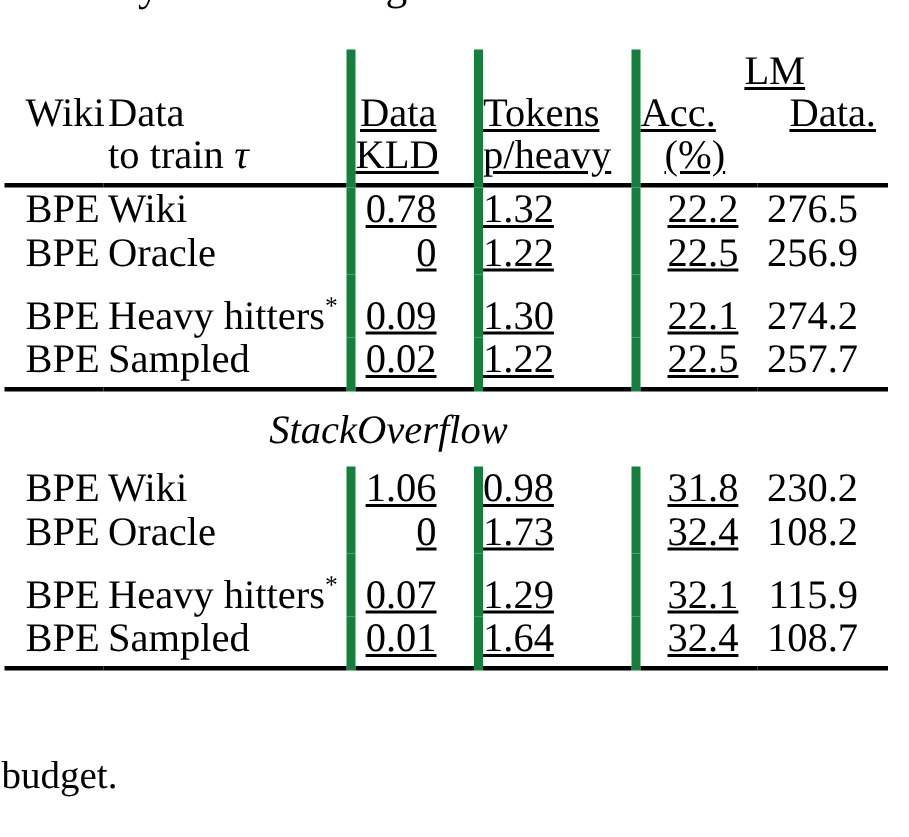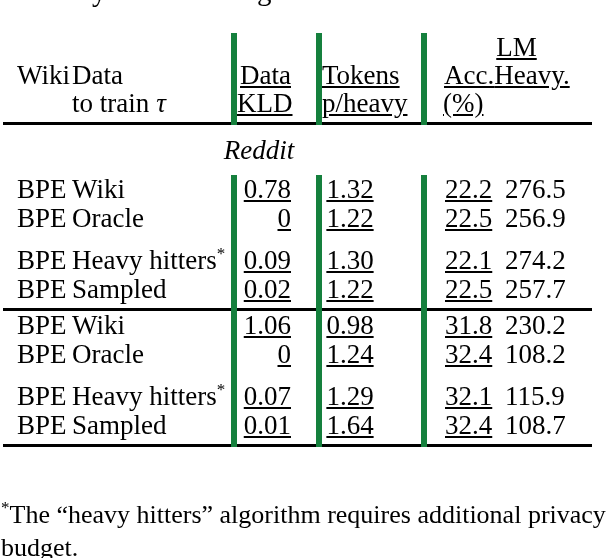--- a/index.html
+++ b/index.html
@@ -18,29 +18,29 @@
     border-collapse:collapse;table-layout:fixed;
     font-size:27px;line-height:29px;color:#000;
   }
   th,td{padding:0;margin:0;font-weight:normal;text-align:left;vertical-align:top;}
   col.w1{width:66px}col.w2{width:165px}col.w3{width:85px}
   col.w4{width:105px}col.w5{width:81px}col.w6{width:87px}
 
   .c1{padding-left:14px;}
   .c2{padding-left:3px;}
   .c3{text-align:right;padding-right:25px;}
-  .c4{text-align:center;padding-right:43px;}
+  .c4{text-align:left;padding-right:43px;}
   .c5{padding-left:18px;margin-top:35px;}
-  .c6{padding-right:20px;}
+  .c6{text-align:right;padding-right:20px;}
   .bl{border-left:6px solid #15803d;text-decoration:underline;}
 
   thead th{height:89px;border-bottom:3px solid #000;}
   .hl{height:28px;line-height:28px;}
   .lmline{text-align:center;padding-left:14px;}
-  .accline{display:flex;justify-content:flex-start;padding-left:17px;padding-right:8px;}
+  .accline{display:flex;justify-content:space-between;padding-right:8px;}
   .pctline{padding-left:16px;}
   .tau{font-style:italic;margin-left:7px;}
 
   td.section-cell{height:50px;vertical-align:middle;}
   .section-inner{width:512px;text-align:center;font-style:italic;}
 
   tr.data-row td{height:29px;}
   tr.gap-above td{padding-top:13px;}
   tr.last-row td{padding-bottom:4px;border-bottom:3px solid #000;}
   .bold{font-weight:normal;margin-top:12px;}
@@ -89,32 +89,27 @@
         </th>
         <th class="c4 bl">
           <div class="hl"></div>
           <div class="hl">Tokens</div>
           <div class="hl">p/heavy</div>
         </th>
         <th class="bl" colspan="2">
           <div class="hl lmline">LM</div>
           <div class="hl accline">
             <span>Acc.</span>
-            <span>Heavy.</span>
+            <span>Data.</span>
           </div>
           <div class="hl pctline">(%)</div>
         </th>
       </tr>
     </thead>
     <tbody>
-        <tr>
-          <td colspan="6" class="section-cell">
-            <div class="section-inner">Reddit</div>
-          </td>
-        </tr>
         <tr class="data-row">
           <td class="c1">BPE</td>
           <td class="c2"><span>Wiki</span></td>
           <td class="c3 bl">0.78</td>
           <td class="c4 bl">1.32</td>
           <td class="c5 bl">22.2</td>
           <td class="c6">276.5</td>
         </tr>
         <tr class="data-row">
           <td class="c1">BPE</td>
@@ -135,33 +130,38 @@
         <tr class="data-row last-row">
           <td class="c1">BPE</td>
           <td class="c2"><span class="bold">Sampled</span></td>
           <td class="c3 bl">0.02</td>
           <td class="c4 bl">1.22</td>
           <td class="c5 bl">22.5</td>
           <td class="c6">257.7</td>
         </tr>
       </tbody>
     <tbody>
+        <tr>
+          <td colspan="6" class="section-cell">
+            <div class="section-inner">StackOverflow</div>
+          </td>
+        </tr>
         <tr class="data-row">
           <td class="c1">BPE</td>
           <td class="c2"><span>Wiki</span></td>
           <td class="c3 bl">1.06</td>
           <td class="c4 bl">0.98</td>
           <td class="c5 bl">31.8</td>
           <td class="c6">230.2</td>
         </tr>
         <tr class="data-row">
           <td class="c1">BPE</td>
           <td class="c2"><span>Oracle</span></td>
           <td class="c3 bl">0</td>
-          <td class="c4 bl">1.24</td>
+          <td class="c4 bl">1.73</td>
           <td class="c5 bl">32.4</td>
           <td class="c6">108.2</td>
         </tr>
         <tr class="data-row gap-above">
           <td class="c1">BPE</td>
           <td class="c2"><span>Heavy hitters</span><sup class="starmark">*</sup></td>
           <td class="c3 bl">0.07</td>
           <td class="c4 bl">1.29</td>
           <td class="c5 bl">32.1</td>
           <td class="c6">115.9</td>
@@ -171,17 +171,16 @@
           <td class="c2"><span class="bold">Sampled</span></td>
           <td class="c3 bl">0.01</td>
           <td class="c4 bl">1.64</td>
           <td class="c5 bl">32.4</td>
           <td class="c6">108.7</td>
         </tr>
       </tbody>
   </table>
 
   <div class="footnote">
-    <div class="fn-line1"><sup class="fn-star">*</sup><span>The “heavy hitters” algorithm requires additional privacy</span></div>
     <div class="fn-line2">budget.</div>
   </div>
 
 </div>
 
 </body></html>

